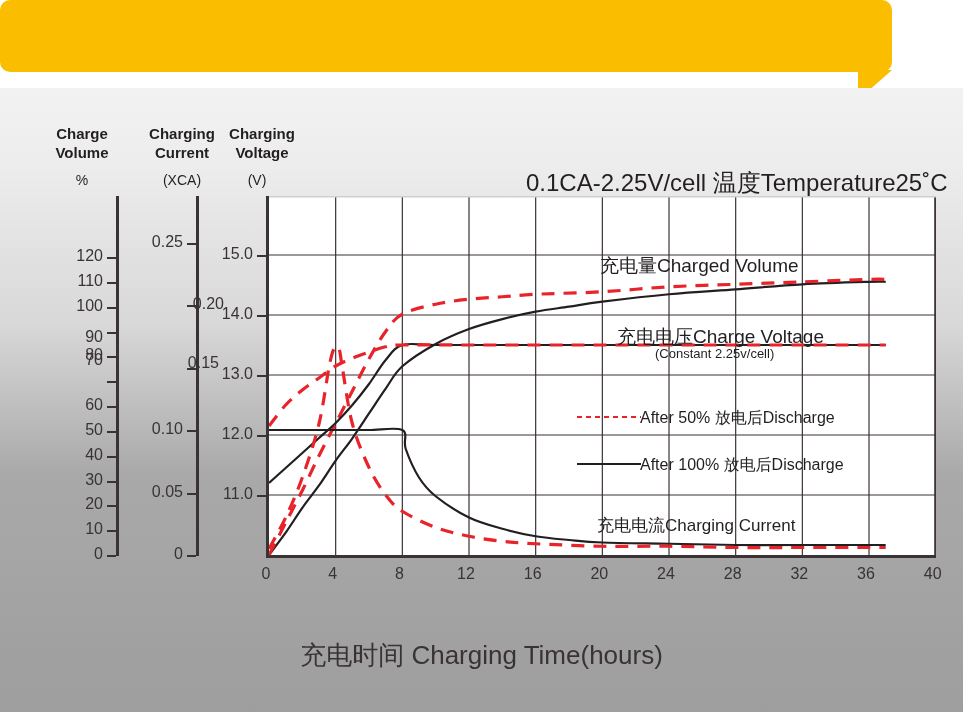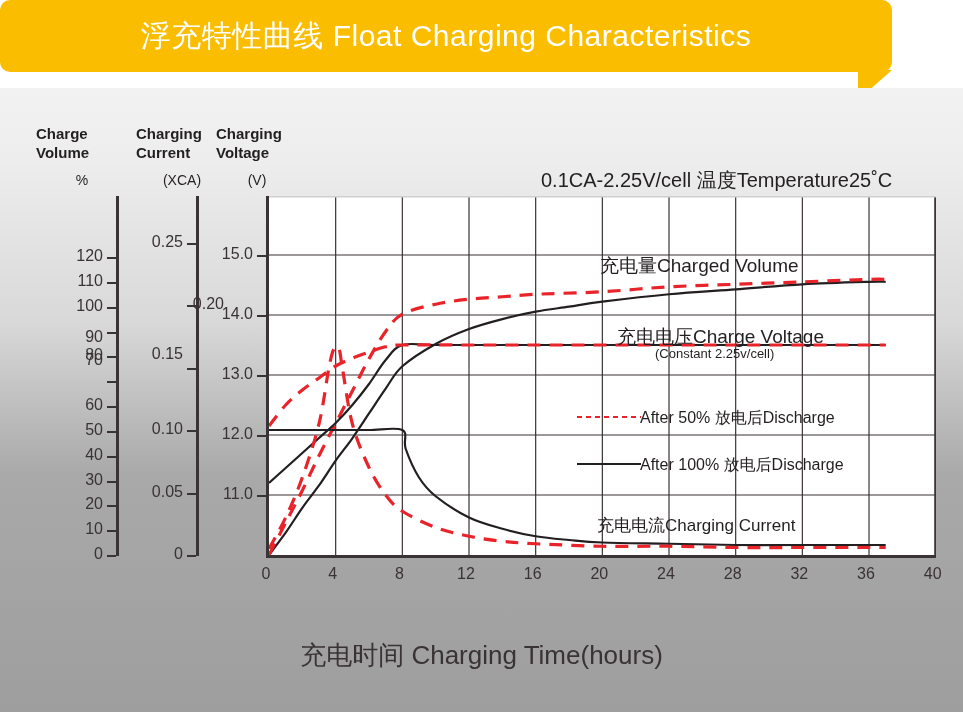--- a/index.html
+++ b/index.html
@@ -26,21 +26,21 @@
     display:flex;align-items:center;justify-content:center;
     color:#ffffff;font-size:30px;letter-spacing:.5px;
     white-space:nowrap;
   }
   
   #page-bg{
     position:absolute;left:0;top:88px;width:963px;height:624px;
     background:linear-gradient(to bottom,#f2f2f2 0%,#ededed 12%,#d8d8d8 38%,#a9a9a9 62%,#9e9e9e 100%);
   }
   
-  .axhead{position:absolute;text-align:left;color:#231f20;font-size:15px;line-height:19px;font-weight:bold;}
+  .axhead{position:absolute;text-align:center;color:#231f20;font-size:15px;line-height:19px;font-weight:bold;}
   .axunit{position:absolute;text-align:center;color:#231f20;font-size:14px;}
   
   .rail{position:absolute;width:3px;background:#3a3335;}
   .tick{position:absolute;height:2px;background:#3a3335;}
   .ticklabel{position:absolute;color:#3a3335;font-size:16px;text-align:right;white-space:nowrap;}
   
   #plot{
     position:absolute;left:266px;top:196px;width:667px;height:359px;
     background:#ffffff;
     border-left:3px solid #3a3335;
@@ -48,35 +48,34 @@
     box-sizing:content-box;
   }
   #plot-svg{position:absolute;left:0;top:0;}
   .xlabel{position:absolute;color:#3a3335;font-size:16px;text-align:center;width:40px;}
   
   .anno{position:absolute;color:#231f20;white-space:nowrap;}
   #anno-volume{left:600px;top:253px;font-size:19px;}
   #anno-voltage{left:617px;top:324px;font-size:19px;}
   #anno-voltage2{left:655px;top:346px;font-size:13px;}
   #anno-current{left:597px;top:514px;font-size:17px;}
-  #anno-top{left:541px;top:167px;font-size:20px;text-align:center;}
+  #anno-top{left:526px;top:167px;font-size:24px;text-align:center;}
   .legend-text{position:absolute;color:#231f20;font-size:16px;white-space:nowrap;}
   
   #caption{
     position:absolute;left:0;top:638px;width:963px;text-align:center;
     color:#3a3335;font-size:26px;
   }
 </style>
 </head>
 <body>
 
 <div id="banner-wrap">
   <div id="banner"></div>
   <div id="banner-tail"></div>
-  <div id="banner-title">浮充特性曲线 Float Charging Characteristics</div>
 </div>
 
 <div id="page-bg"></div>
 
 <div class="axhead" style="left:36px;top:124px;width:92px;">
   <div>Charge</div>
   <div>Volume</div>
 </div>
 <div class="axunit" style="left:56px;top:172px;width:52px;">%</div>
 
@@ -121,21 +120,21 @@
     <div class="tick" style="left: 107px; top: 257.004px; width: 9px;"></div>
     <div class="ticklabel" style="left: 37px; top: 247.004px; width: 66px;">120</div>
     <div class="rail" style="left: 196px; top: 196px; height: 360px;"></div>
     <div class="tick" style="left: 187px; top: 555px; width: 9px;"></div>
     <div class="ticklabel" style="left: 117px; top: 545px; width: 66px;">0</div>
     <div class="tick" style="left: 187px; top: 492.5px; width: 9px;"></div>
     <div class="ticklabel" style="left: 117px; top: 482.5px; width: 66px;">0.05</div>
     <div class="tick" style="left: 187px; top: 430px; width: 9px;"></div>
     <div class="ticklabel" style="left: 117px; top: 420px; width: 66px;">0.10</div>
     <div class="tick" style="left: 187px; top: 367.5px; width: 9px;"></div>
-    <div class="ticklabel" style="left: 117px; top: 345px; width: 66px;">0.15</div>
+    <div class="ticklabel" style="left: 117px; top: 354px; width: 66px; padding-left: 36px;">0.15</div>
     <div class="tick" style="left: 187px; top: 305px; width: 9px;"></div>
     <div class="ticklabel" style="left: 117px; top: 295px; width: 66px; padding-left: 41px;">0.20</div>
     <div class="tick" style="left: 187px; top: 242.5px; width: 9px;"></div>
     <div class="ticklabel" style="left: 117px; top: 232.5px; width: 66px;">0.25</div>
     <div class="tick" style="left: 257px; top: 495px; width: 9px;"></div>
     <div class="ticklabel" style="left: 195px; top: 485px; width: 58px;">11.0</div>
     <div class="tick" style="left: 257px; top: 435px; width: 9px;"></div>
     <div class="ticklabel" style="left: 195px; top: 425px; width: 58px;">12.0</div>
     <div class="tick" style="left: 257px; top: 375px; width: 9px;"></div>
     <div class="ticklabel" style="left: 195px; top: 365px; width: 58px;">13.0</div>

